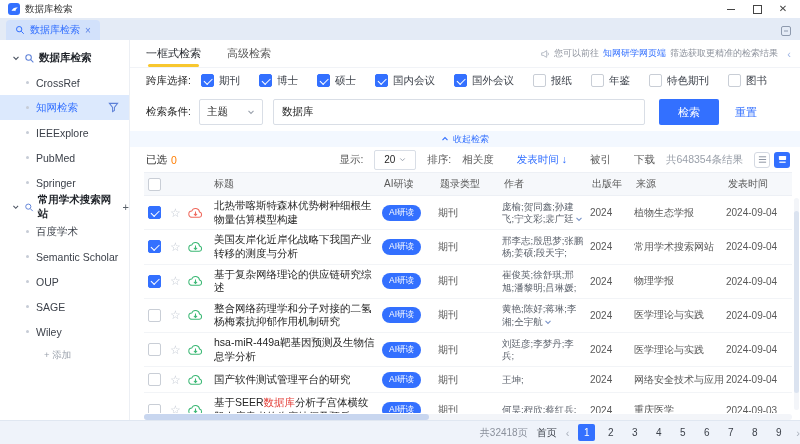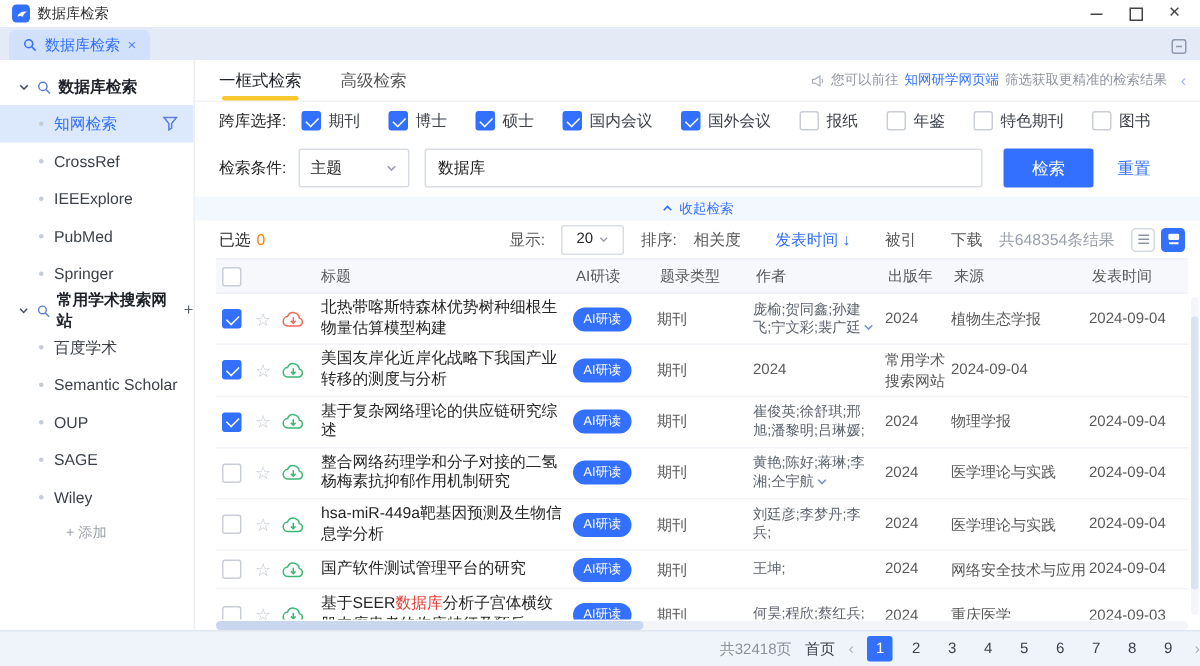--- a/index.html
+++ b/index.html
@@ -50,21 +50,21 @@
   .filter-row1 { height:25px; flex:0 0 auto; display:flex; align-items:center; padding-left:16px; font-size:10.5px; color:#3c414a; }
   .filter-row1 .flabel { margin-right:10px; color:#262626; }
   .fitem { display:flex; align-items:center; gap:5px; margin-right:19px; }
 
   .cb { width:13px; height:13px; border:1px solid #c9ced6; border-radius:2px; background:#fff; flex:0 0 auto; }
   .cb.checked { background:#3370ff; border-color:#3370ff; }
   .cb.checked::after { content:""; display:block; width:7px; height:3.5px; border-left:1.5px solid #fff; border-bottom:1.5px solid #fff; transform:rotate(-45deg); margin:2.5px 0 0 2px; }
 
   .filter-row2 { height:38px; flex:0 0 auto; display:flex; align-items:center; padding-left:16px; }
   .filter-row2 .flabel { font-size:10.5px; color:#262626; margin-right:8px; }
-  .select-box { width:74px; height:26px; border:1px solid #d9dee6; border-radius:2px; display:flex; align-items:center; padding:0 7px; font-size:10.5px; color:#262626; margin-right:10px; }
+  .select-box { width:64px; height:26px; border:1px solid #d9dee6; border-radius:2px; display:flex; align-items:center; padding:0 7px; font-size:10.5px; color:#262626; margin-right:10px; }
   .select-box .sel-arrow { margin-left:auto; display:flex; }
   .query-input { width:372px; height:26px; border:1px solid #d9dee6; border-radius:2px; font-size:10.5px; color:#262626; padding:0 8px; font-family:inherit; outline:none; }
   .search-btn { width:60px; height:26px; background:#3370ff; border:none; border-radius:2px; color:#fff; font-size:11px; margin-left:14px; font-family:inherit; }
   .reset-btn { background:none; border:none; color:#3370ff; font-size:11px; margin-left:16px; font-family:inherit; }
 
   .collapse-row { height:16px; flex:0 0 auto; background:#f3f8ff; display:flex; align-items:center; justify-content:center; gap:4px; color:#3370ff; font-size:9px; }
 
   .toolbar { height:25px; flex:0 0 auto; display:flex; align-items:center; padding:0 10px 0 16px; font-size:10.5px; color:#595959; }
   .sel-count-label { color:#262626; }
   .sel-count { color:#ff7d00; margin-left:4px; }
@@ -151,32 +151,32 @@
         <div class="sec-header">
           <svg width="8" height="8" viewBox="0 0 8 8">
             <path d="M1.5 2.8 L4 5.4 L6.5 2.8" fill="none" stroke="#4a5260" stroke-width="1.1"></path>
           </svg>
           <svg width="11" height="11" viewBox="0 0 12 12">
             <circle cx="5" cy="5" r="3" fill="none" stroke="#5b7fd7" stroke-width="1.1"></circle>
             <path d="M7.3 7.3 L10.2 10.2" stroke="#5b7fd7" stroke-width="1.1"></path>
           </svg>
           <span>数据库检索</span>
         </div>
+        <div class="side-item">
+          <span class="dot"></span>
+          <span>CrossRef</span>
+        </div>
         <div class="side-item active">
           <span class="dot"></span>
           <span>知网检索</span>
           <span class="funnel">
             <svg width="11" height="11" viewBox="0 0 12 12">
               <path d="M1.5 1.5h9L7 5.8v3.4l-2 1.3V5.8z" fill="none" stroke="#5b7fd7" stroke-width="1.1"></path>
             </svg>
           </span>
-        </div>
-        <div class="side-item">
-          <span class="dot"></span>
-          <span>CrossRef</span>
         </div>
         <div class="side-item">
           <span class="dot"></span>
           <span>IEEExplore</span>
         </div>
         <div class="side-item">
           <span class="dot"></span>
           <span>PubMed</span>
         </div>
         <div class="side-item">
@@ -385,20 +385,21 @@
                 <svg width="15" height="12" viewBox="0 0 16 13">
                   <path d="M4.4 11.2 h7.4 a2.9 2.9 0 0 0 .6 -5.7 A4.4 4.4 0 0 0 3.9 4.4 A3.1 3.1 0 0 0 4.4 11.2 z" fill="none" stroke="#3cb875" stroke-width="1.1"></path>
                   <path d="M8 4.8v4.4 M6.3 7.5 L8 9.2 L9.7 7.5" fill="none" stroke="#3cb875" stroke-width="1.1"></path>
                 </svg>
               </span>
               <span class="title-cell"><span>美国友岸化近岸化战略下我国产业转移的测度与分析</span></span>
               <span class="cell">
                 <span class="ai-badge">AI研读</span>
               </span>
               <span class="cell type-cell">期刊</span>
+              <span class="authors-cell">邢李志;殷思梦;张鹏杨;姜硕;段天宇;</span>
               <span class="cell year-cell">2024</span>
               <span class="cell source-cell">常用学术搜索网站</span>
               <span class="cell date-cell">2024-09-04</span>
             </div>
             <div class="tgrid row row-1l">
               <span class="cell" style="padding-left: 4px;">
                 <span class="cb checked"></span>
               </span>
               <span class="cell">
                 <span class="star">☆</span>

